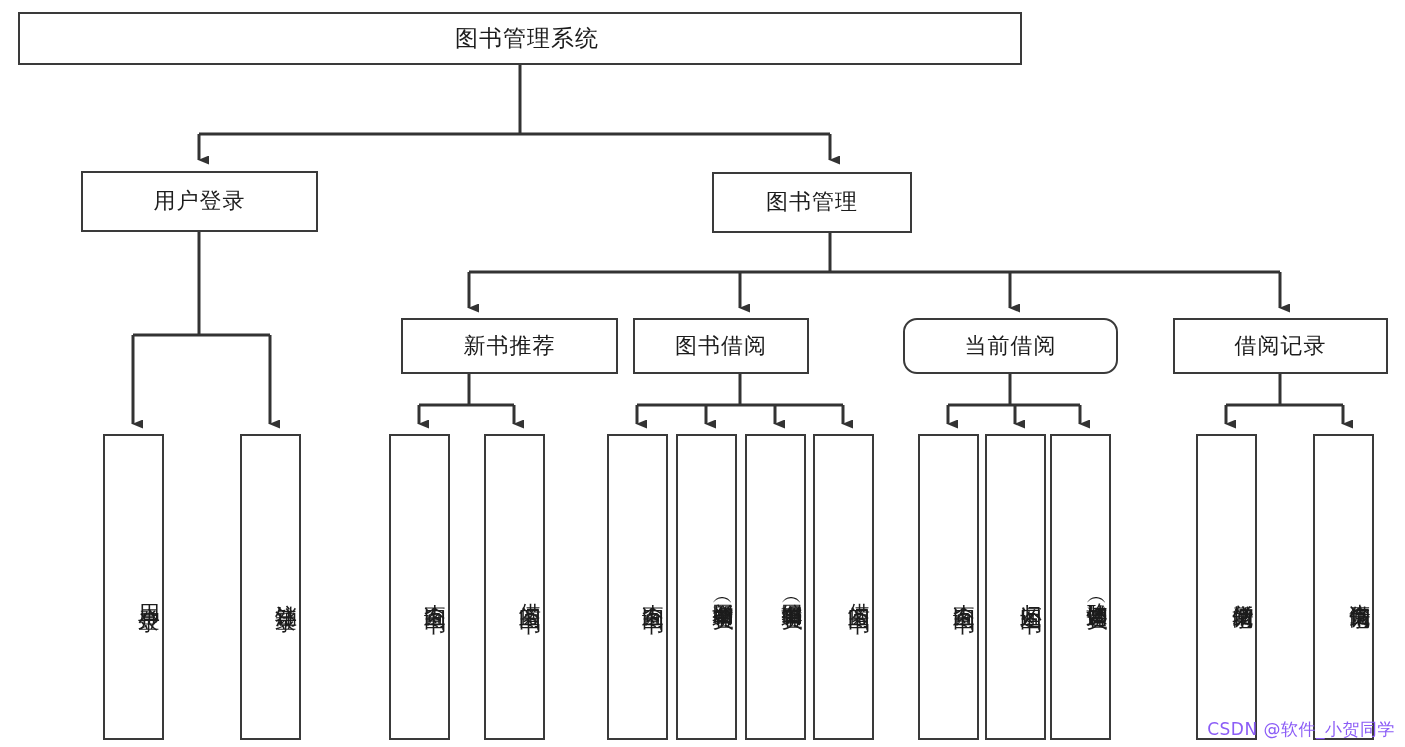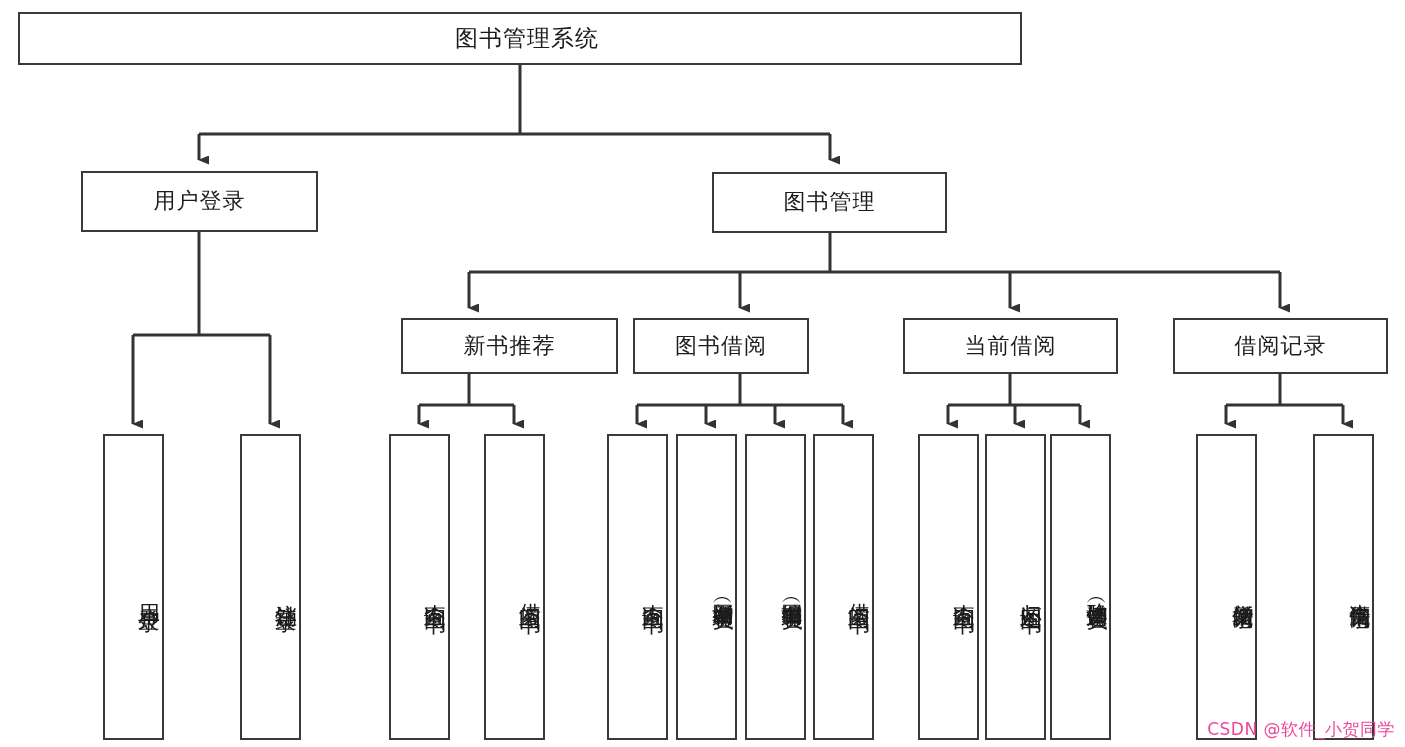--- a/index.html
+++ b/index.html
@@ -62,21 +62,21 @@
   .node-v.tall-text {
     font-size: 21px;
     letter-spacing: 1px;
     padding-top: 6px;
   }
   #watermark {
     position: absolute;
     right: 10px;
     bottom: 6px;
     font-size: 17px;
-    color: #ec4899;
+    color: #8b5cf6;
     letter-spacing: 0.5px;
     z-index: 5;
     white-space: nowrap;
     font-family: "DejaVu Sans", "Liberation Sans", sans-serif;
   }
 </style>
 </head>
 <body>
 
 <div id="diagram-root">
@@ -132,31 +132,31 @@
     </g>
   </svg>
 
   <div class="node node-h node-root" style="left:18px; top:12px; width:1004px; height:53px;">
     <span>图书管理系统</span>
   </div>
 
   <div class="node node-h" style="left:81px; top:171px; width:237px; height:61px;">
     <span>用户登录</span>
   </div>
-  <div class="node node-h" style="left:712px; top:172px; width:235px; height:61px;font-family:Liberation Serif, serif;">
+  <div class="node node-h" style="left:712px; top:172px; width:200px; height:61px;font-family:Liberation Serif, serif;">
     <span>图书管理</span>
   </div>
 
   <div class="node node-h" style="left:361px; top:318px; width:217px; height:56px;margin-left:40px;">
     <span>新书推荐</span>
   </div>
   <div class="node node-h" style="left:633px; top:318px; width:176px; height:56px;">
     <span>图书借阅</span>
   </div>
-  <div class="node node-h" style="left:903px; top:318px; width:215px; height:56px;">
+  <div class="node node-h" style="left:903px; top:318px; width:215px; height:56px;border-radius:14px;">
     <span>当前借阅</span>
   </div>
   <div class="node node-h" style="left:1173px; top:318px; width:215px; height:56px;">
     <span>借阅记录</span>
   </div>
 
   <div class="node node-v" style="left:103px; top:434px; width:61px; height:306px;">
     <span>用户登录</span>
   </div>
   <div class="node node-v" style="left:240px; top:434px; width:61px; height:306px;">

